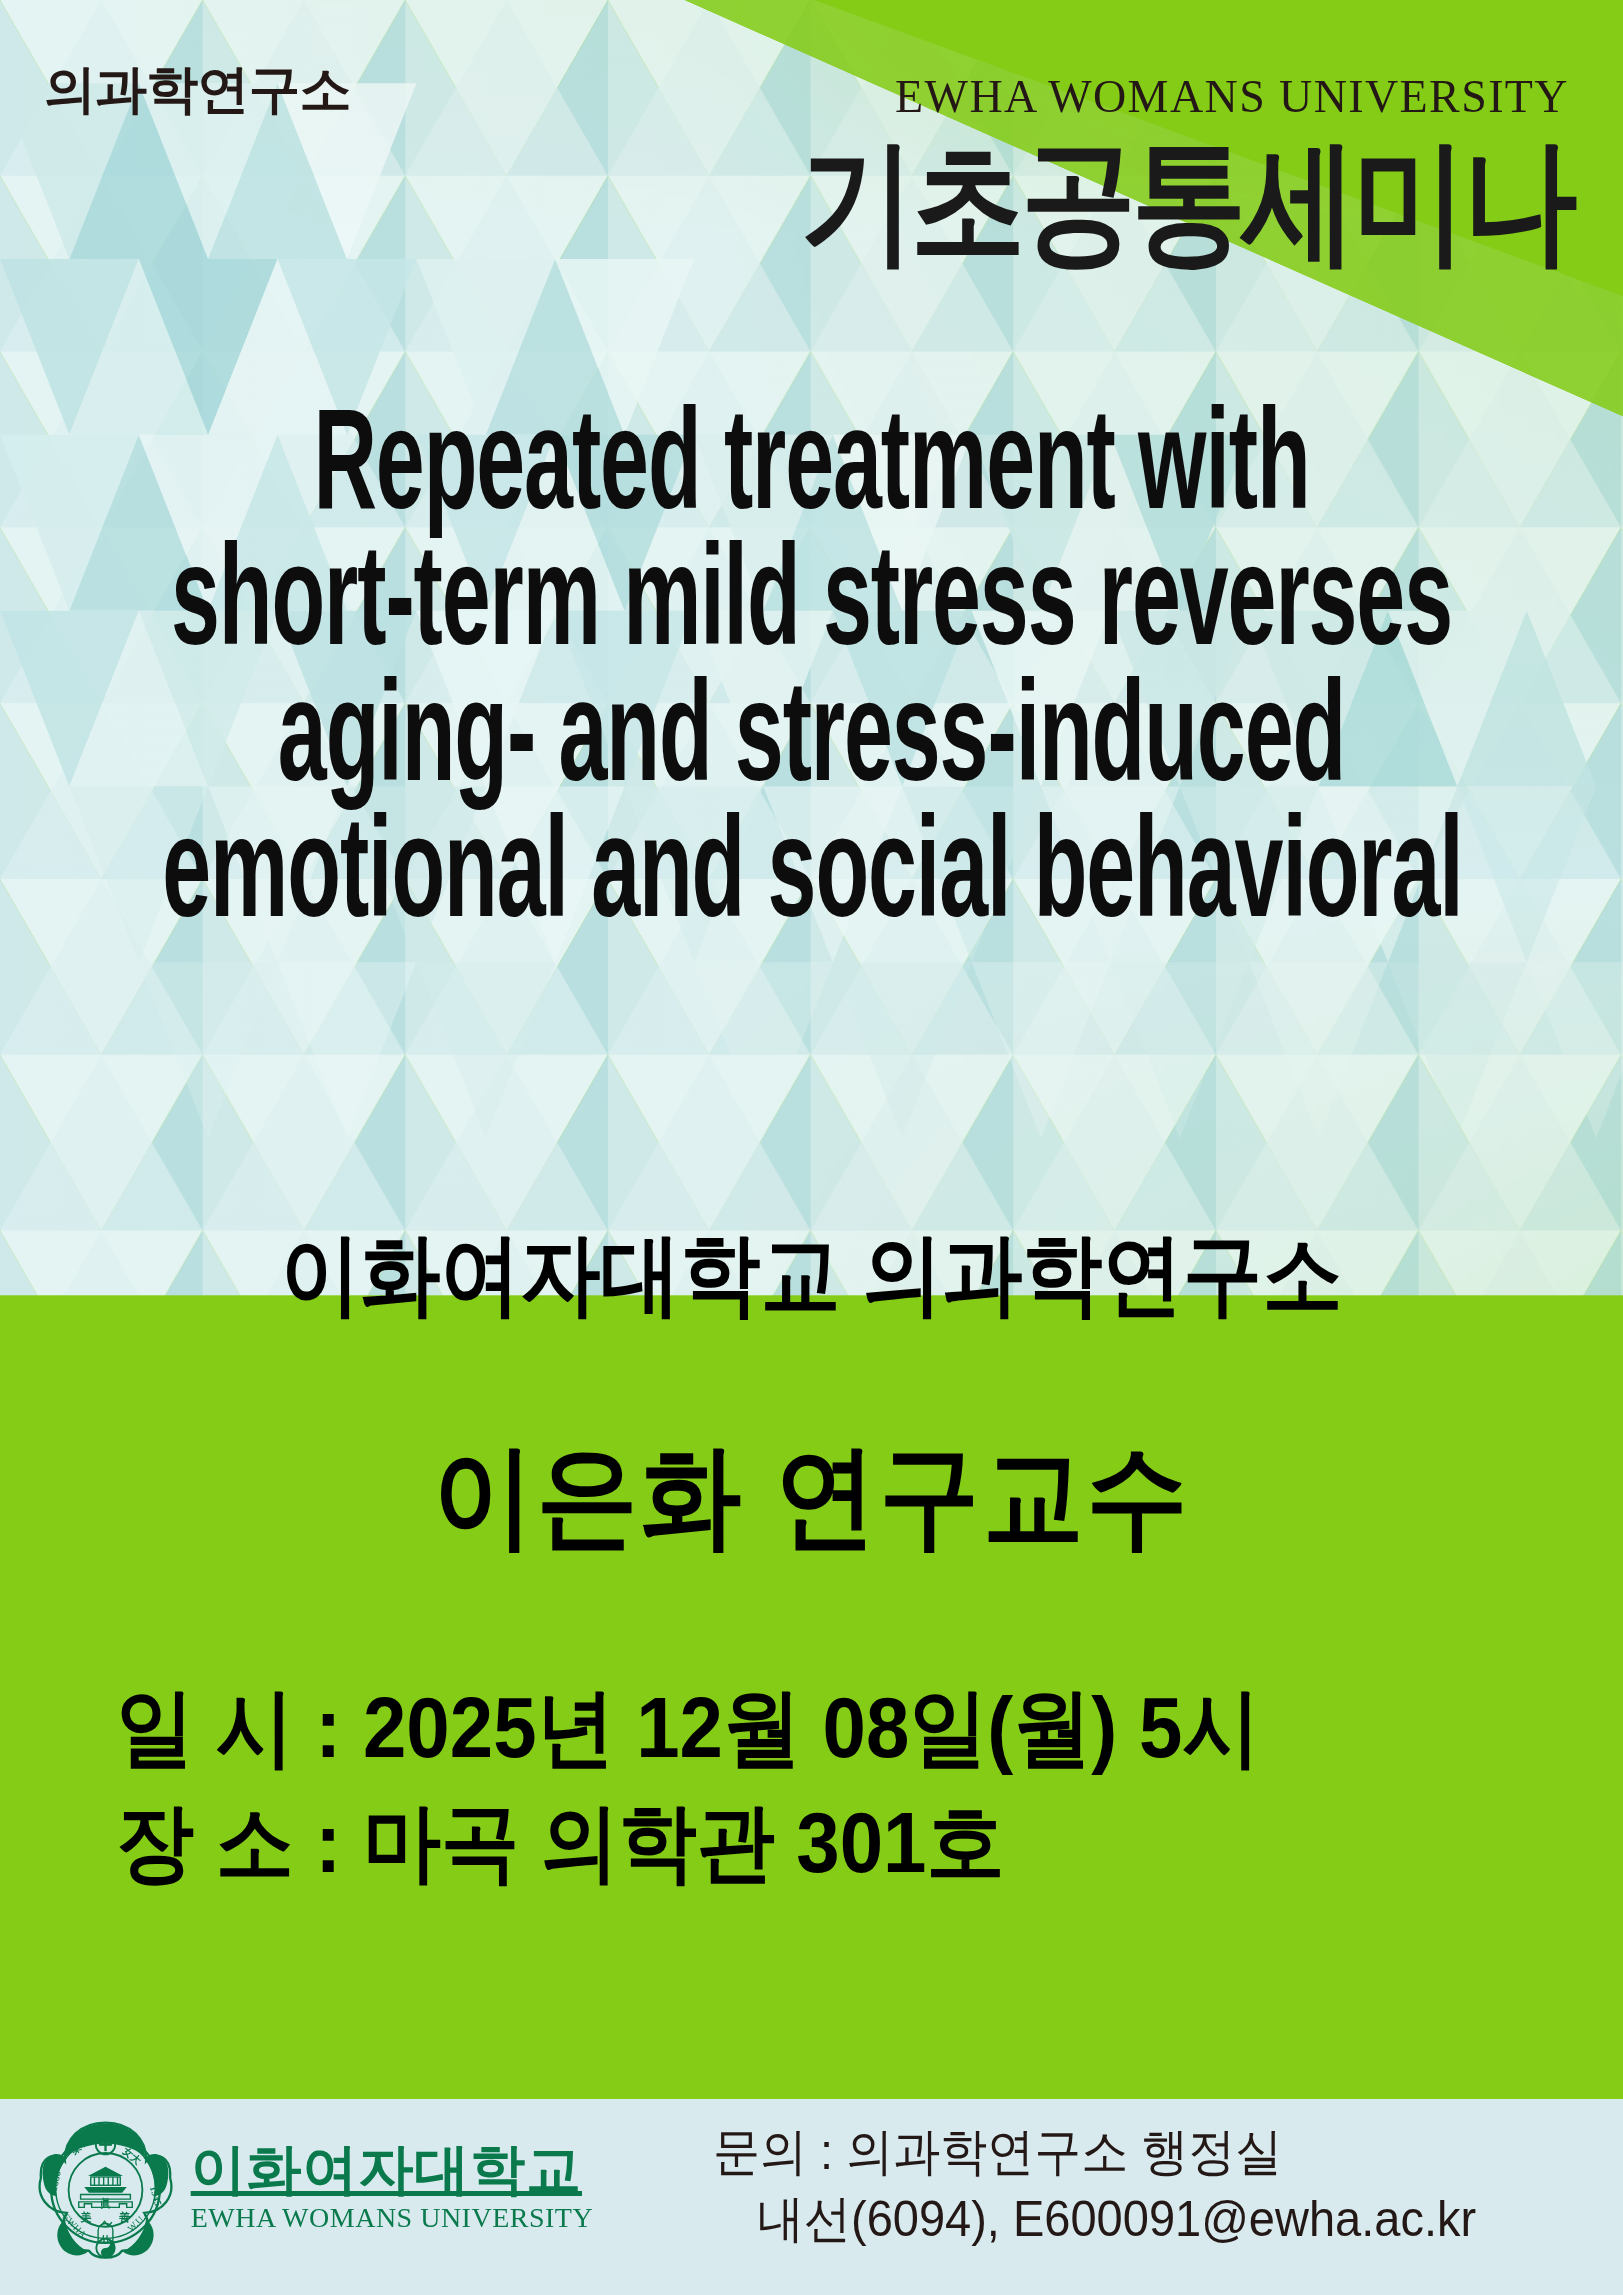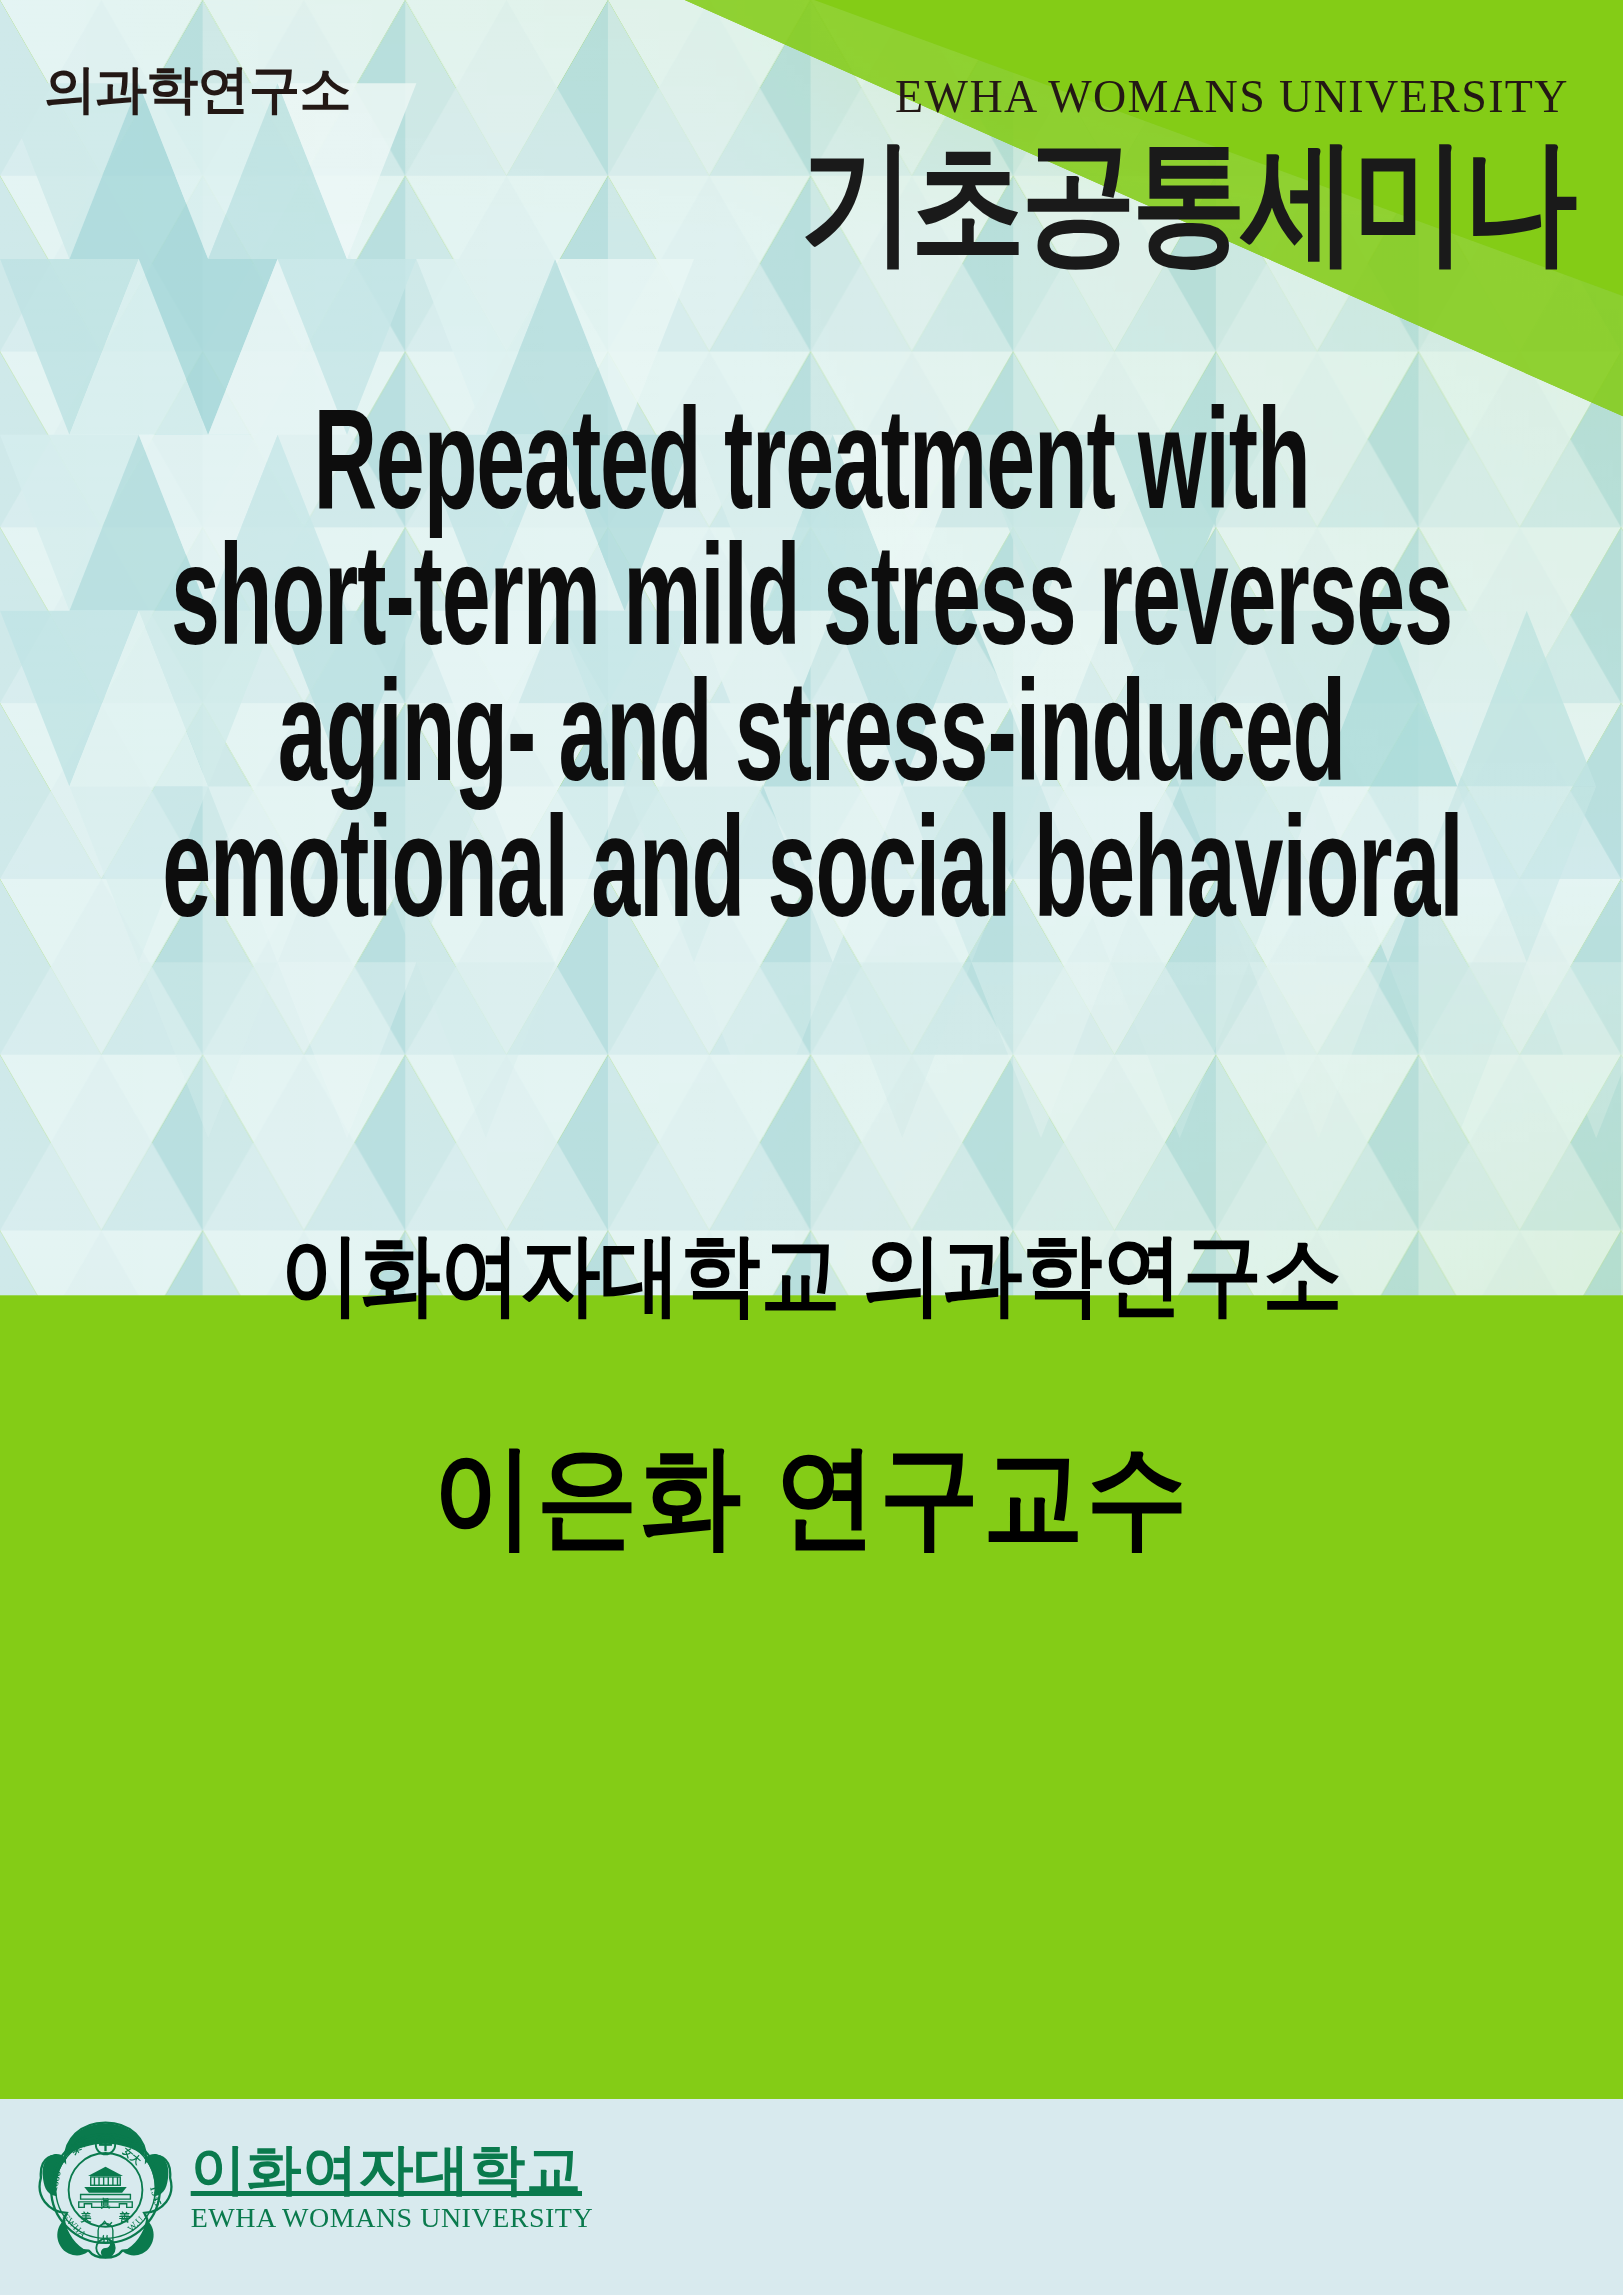--- a/index.html
+++ b/index.html
@@ -275,20 +275,24 @@
     <div class="title-line">Repeated treatment with</div>
     <div class="title-line">short-term mild stress reverses</div>
     <div class="title-line">aging- and stress-induced</div>
     <div class="title-line">emotional and social behavioral</div>
   </div>
 
   <div class="affiliation">이화여자대학교 의과학연구소</div>
 
   <div class="speaker">이은화 연구교수</div>
 
+  <div id="details">
+    <div class="detail-line">일 시 : 2025년 12월 08일(월) 5시</div>
+    <div class="detail-line">장 소 : 마곡 의학관 301호</div>
+  </div>
 
   <div id="footer">
     <div id="footer-inner">
 
       <div id="logo-group">
 
         <svg id="logo-seal" width="139" height="143" viewBox="0 0 300 310">
           <g fill="none" stroke="#0a7a4d" stroke-width="4">
 
             <path d="M150 12 C 96 12, 60 48, 62 96 C 40 72, 6 86, 10 132
@@ -363,18 +367,22 @@
             <path d="M150 264 a 10 10 0 0 1 0 20 a 10 10 0 0 0 0 20 a 20 20 0 0 0 0 -40 Z" fill="#0a7a4d" stroke="none"></path>
           </g>
         </svg>
 
         <div id="logo-wordmark">
           <div class="logo-ko">이화여자대학교</div>
           <div class="logo-en">EWHA WOMANS UNIVERSITY</div>
         </div>
       </div>
 
+      <div id="contact">
+        <div class="contact-line">문의 : 의과학연구소 행정실</div>
+        <div class="contact-line indent">내선(6094),  E600091@ewha.ac.kr</div>
+      </div>
 
     </div>
   </div>
 
 </div>
 
 
 </body></html>

